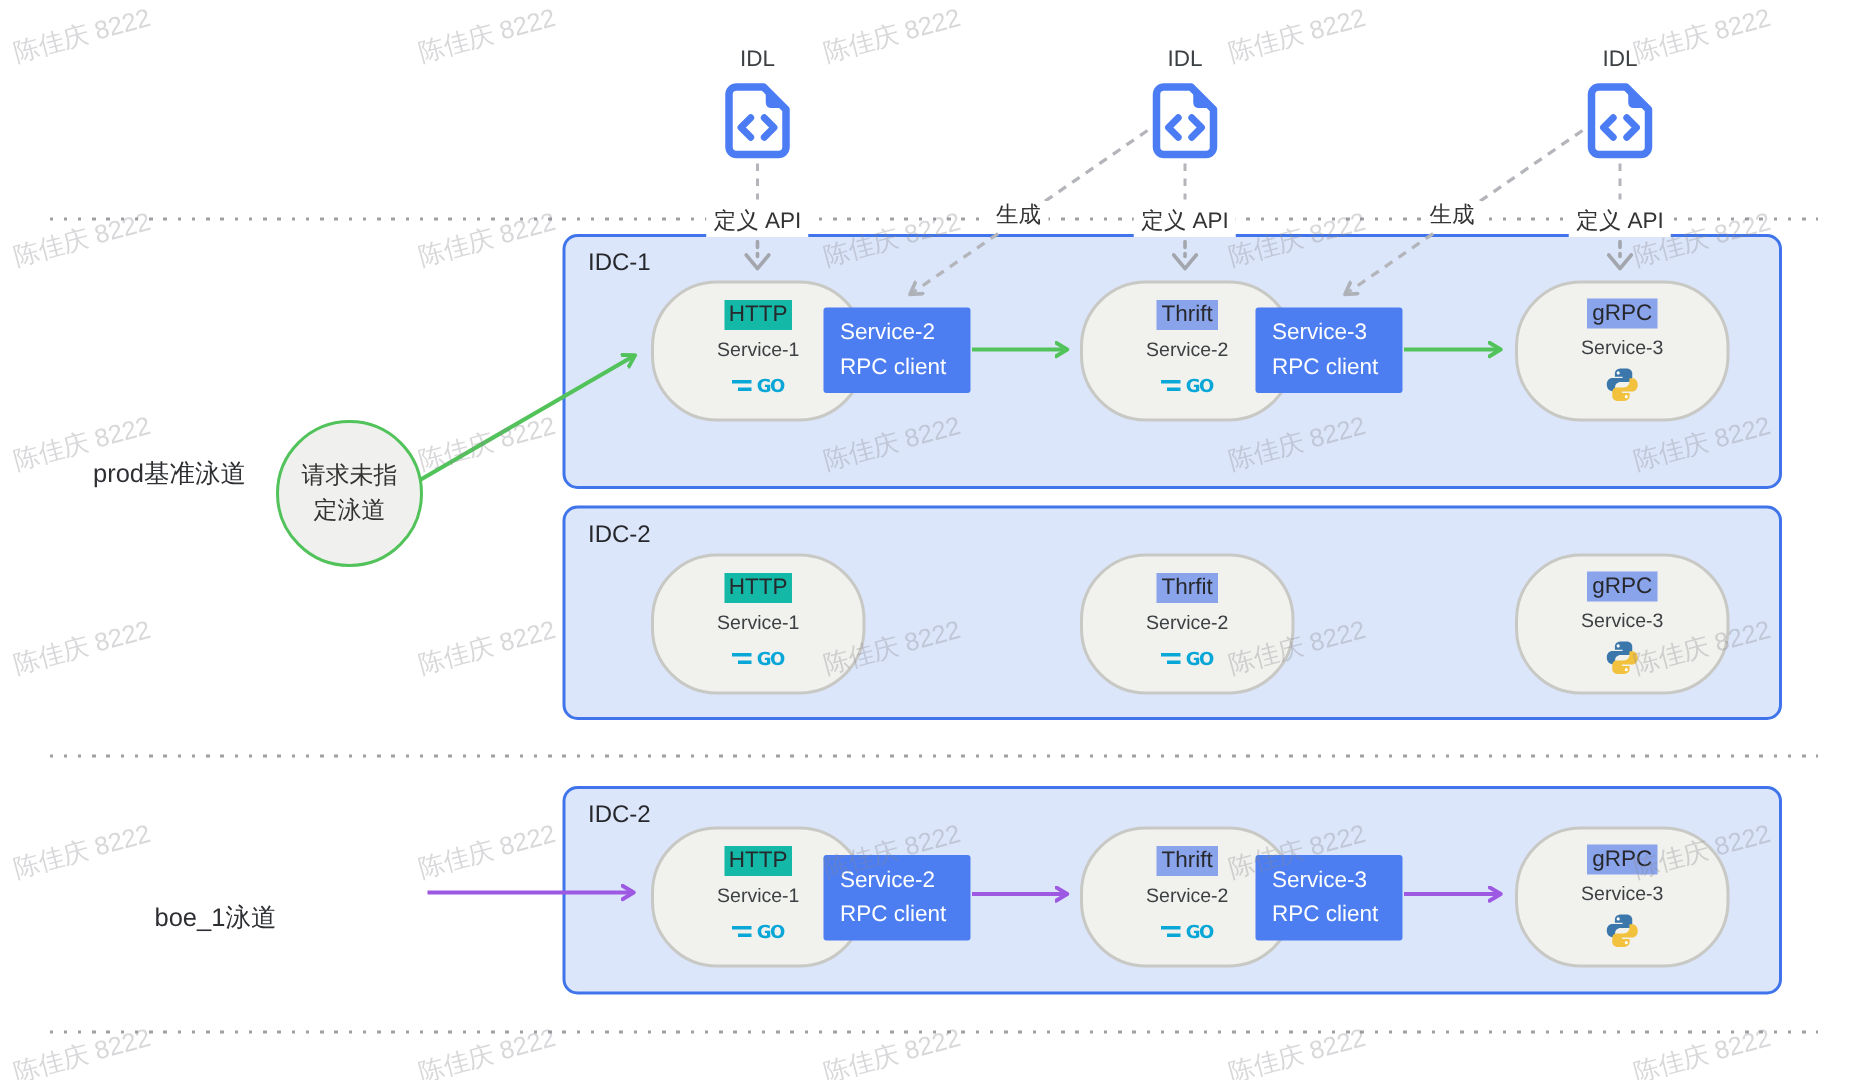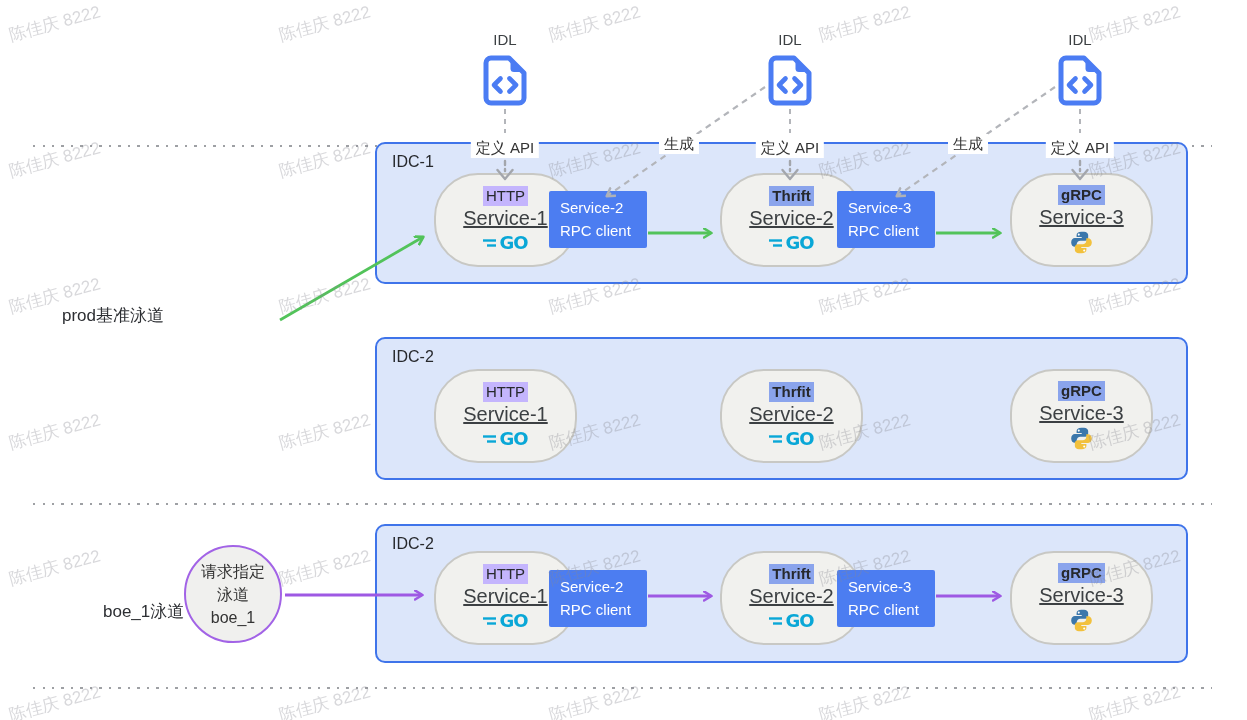--- a/index.html
+++ b/index.html
@@ -13,27 +13,27 @@
   
   .idc{position:absolute;left:375px;width:813px;background:#dce6fa;border:2.5px solid #3f74ea;
        border-radius:10px;box-sizing:border-box;z-index:1;}
   .idc-label{position:absolute;top:9px;left:15px;font-size:16px;color:#26282c;}
 
   
   .pill{position:absolute;width:143px;height:94px;background:#f1f1ee;border:2px solid #c8c8c4;
         border-radius:44px;box-sizing:border-box;display:flex;flex-direction:column;
         align-items:center;justify-content:center;gap:1px;}
   .tag{font-size:15px;line-height:20px;padding:0 3px;color:#26282c;}
-  .tag.gray{background:#c4b5fd;}
-  .tag.blue{background:#8aa4ec;font-weight:bold;}
-  .svc-name{font-size:20px;color:#3c4043;line-height:23px;text-decoration:underline;}
+  .tag.gray{background:#14b8a6;}
+  .tag.blue{background:#8aa4ec;}
+  .svc-name{font-size:13px;color:#3c4043;line-height:23px;}
 
   
   .go{display:flex;align-items:center;gap:1px;height:24px;}
-  .go b{color:#09a7d7;font-weight:bold;font-size:18px;letter-spacing:-1px;
+  .go b{color:#09a7d7;font-weight:bold;font-size:12px;letter-spacing:-1px;
         font-family:"DejaVu Sans",sans-serif;}
   .py{height:26px;display:flex;align-items:center;}
 
   
   .rpc{position:absolute;width:98px;height:57px;background:#4c7df1;border-radius:2px;
        color:#fff;font-size:15px;line-height:23px;padding:5px 0 0 11px;box-sizing:border-box;z-index:2;}
 
   
   .circle{position:absolute;width:98px;height:98px;border-radius:50%;background:#f0f0ee;
           display:flex;flex-direction:column;align-items:center;justify-content:center;
@@ -85,21 +85,21 @@
     <path d="M18.5 23.5 l-6.5 6.5 6.5 6.5" fill="none" stroke="#4b7cf3" stroke-width="4.6" stroke-linecap="round" stroke-linejoin="round"></path>
     <path d="M27.5 23.5 l6.5 6.5 -6.5 6.5" fill="none" stroke="#4b7cf3" stroke-width="4.6" stroke-linecap="round" stroke-linejoin="round"></path>
   </svg>
 
   <div class="api-label" style="left:505px;top:138px">定义 API</div>
   <div class="api-label" style="left:790px;top:138px">定义 API</div>
   <div class="api-label" style="left:1080px;top:138px">定义 API</div>
   <div class="gen-label" style="left:679px;top:134px">生成</div>
   <div class="gen-label" style="left:968px;top:134px">生成</div>
 
-  <div class="idc" style="top:142px;height:142px">
+  <div class="idc" style="top:156px;height:170px">
     <div class="idc-label">IDC-1</div>
 
     <div class="pill" style="left:57px;top:29px">
       <span class="tag gray">HTTP</span>
       <span class="svc-name">Service-1</span>
       <span class="go">
         <svg width="15" height="13">
             <line x1="0" y1="4.5" x2="13" y2="4.5" stroke="#09a7d7" stroke-width="2.4"></line>
             <line x1="4" y1="9.5" x2="13" y2="9.5" stroke="#09a7d7" stroke-width="2.4"></line>
           </svg>
@@ -227,27 +227,26 @@
       <div>Service-2</div>
       <div>RPC client</div>
     </div>
     <div class="rpc" style="left:460px;top:44px">
       <div>Service-3</div>
       <div>RPC client</div>
     </div>
   </div>
 
   <div class="lane-label" style="left:62px;top:304px">prod基准泳道</div>
+  <div class="circle green" style="left:184px;top:280px">
+    <div>请求未指</div>
+    <div>定泳道</div>
+  </div>
 
   <div class="lane-label" style="left:103px;top:600px">boe_1泳道</div>
-  <div class="circle purple" style="left:184px;top:545px">
-    <div>请求指定</div>
-    <div>泳道</div>
-    <div>boe_1</div>
-  </div>
 
   <svg class="overlay" width="1247" height="720">
     <defs>
       <marker id="ah-green" markerUnits="userSpaceOnUse" markerWidth="14" markerHeight="14" refX="8" refY="5.5" orient="auto">
         <path d="M1 1 L8.5 5.5 L1 10" fill="none" stroke="#52c35a" stroke-width="2.6" stroke-linecap="round" stroke-linejoin="round"></path>
       </marker>
       <marker id="ah-purple" markerUnits="userSpaceOnUse" markerWidth="14" markerHeight="14" refX="8" refY="5.5" orient="auto">
         <path d="M1 1 L8.5 5.5 L1 10" fill="none" stroke="#9e59e3" stroke-width="2.6" stroke-linecap="round" stroke-linejoin="round"></path>
       </marker>
       <marker id="ah-gray" markerUnits="userSpaceOnUse" markerWidth="14" markerHeight="14" refX="8" refY="5.5" orient="auto">

